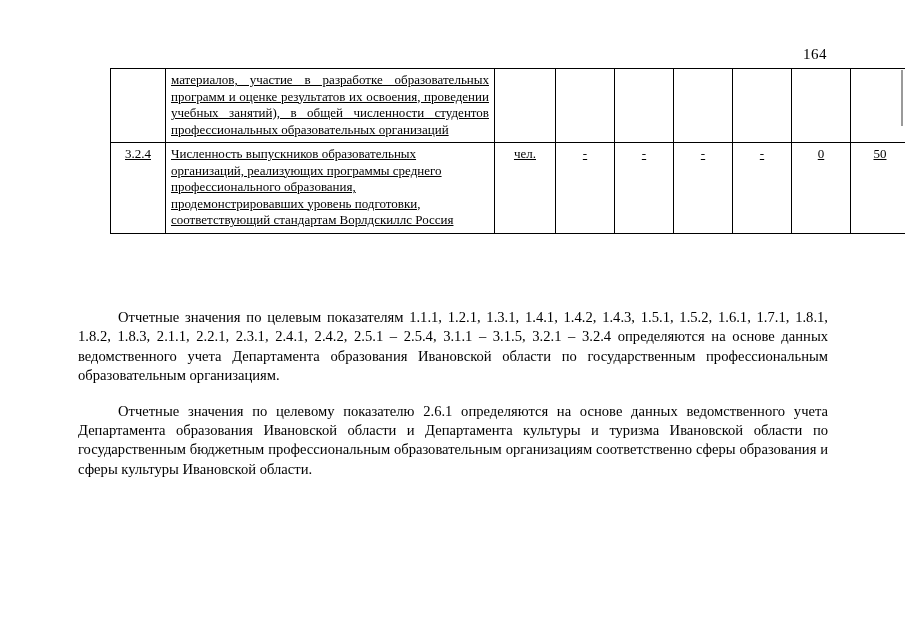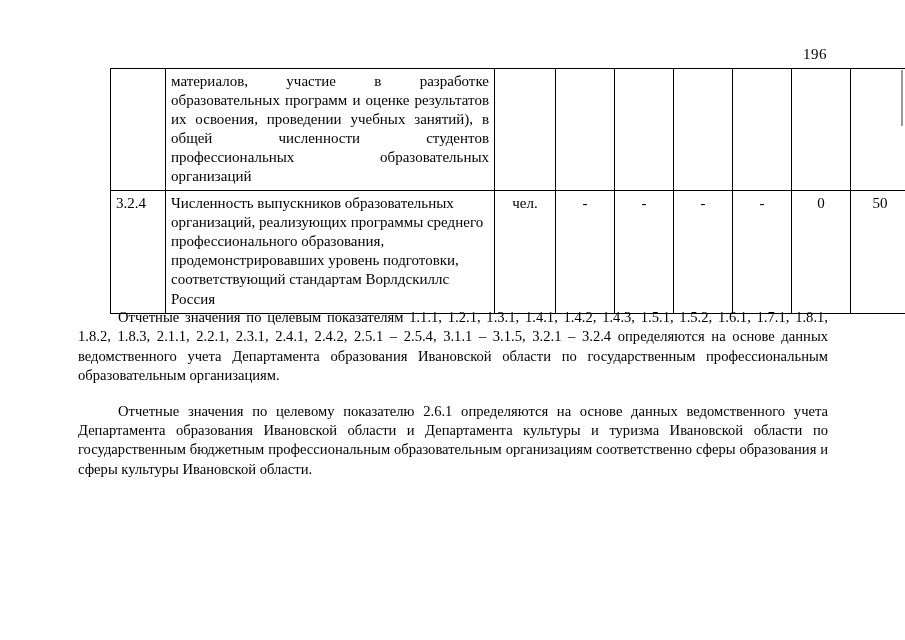--- a/index.html
+++ b/index.html
@@ -37,25 +37,27 @@
   }
   table.doc-table {
     border-collapse: collapse;
     width: 700px;
     table-layout: fixed;
   }
   table.doc-table td {
     border: 1px solid #000000;
     vertical-align: top;
     padding: 3px 5px 4px 5px;
-    font-size: 15px;
+    font-size: 13px;
     line-height: 1.27;
+    text-decoration: underline;
   }
   td.col-code {
     width: 44px;
+    text-align: center;
     font-size: 13.2px;
   }
   td.col-name {
     width: 318px;
   }
   td.col-unit {
     width: 50px;
     text-align: center;
     margin-left: 6px;
   }
@@ -88,21 +90,21 @@
     width: 2px;
     height: 56px;
     background: #9a9a9a;
   }
 </style>
 </head>
 <body>
 
 <div class="page">
 
-  <div class="page-number">196</div>
+  <div class="page-number">164</div>
 
   <div class="edge-mark"></div>
 
   <div class="table-wrap">
     <table class="doc-table">
       <tbody>
         <tr>
           <td class="col-code"></td>
           <td class="col-name just">материалов, участие в разработке образовательных программ и оценке результатов их освоения, проведении учебных занятий), в общей численности студентов профессиональных образовательных организаций</td>
           <td class="col-unit"></td>

